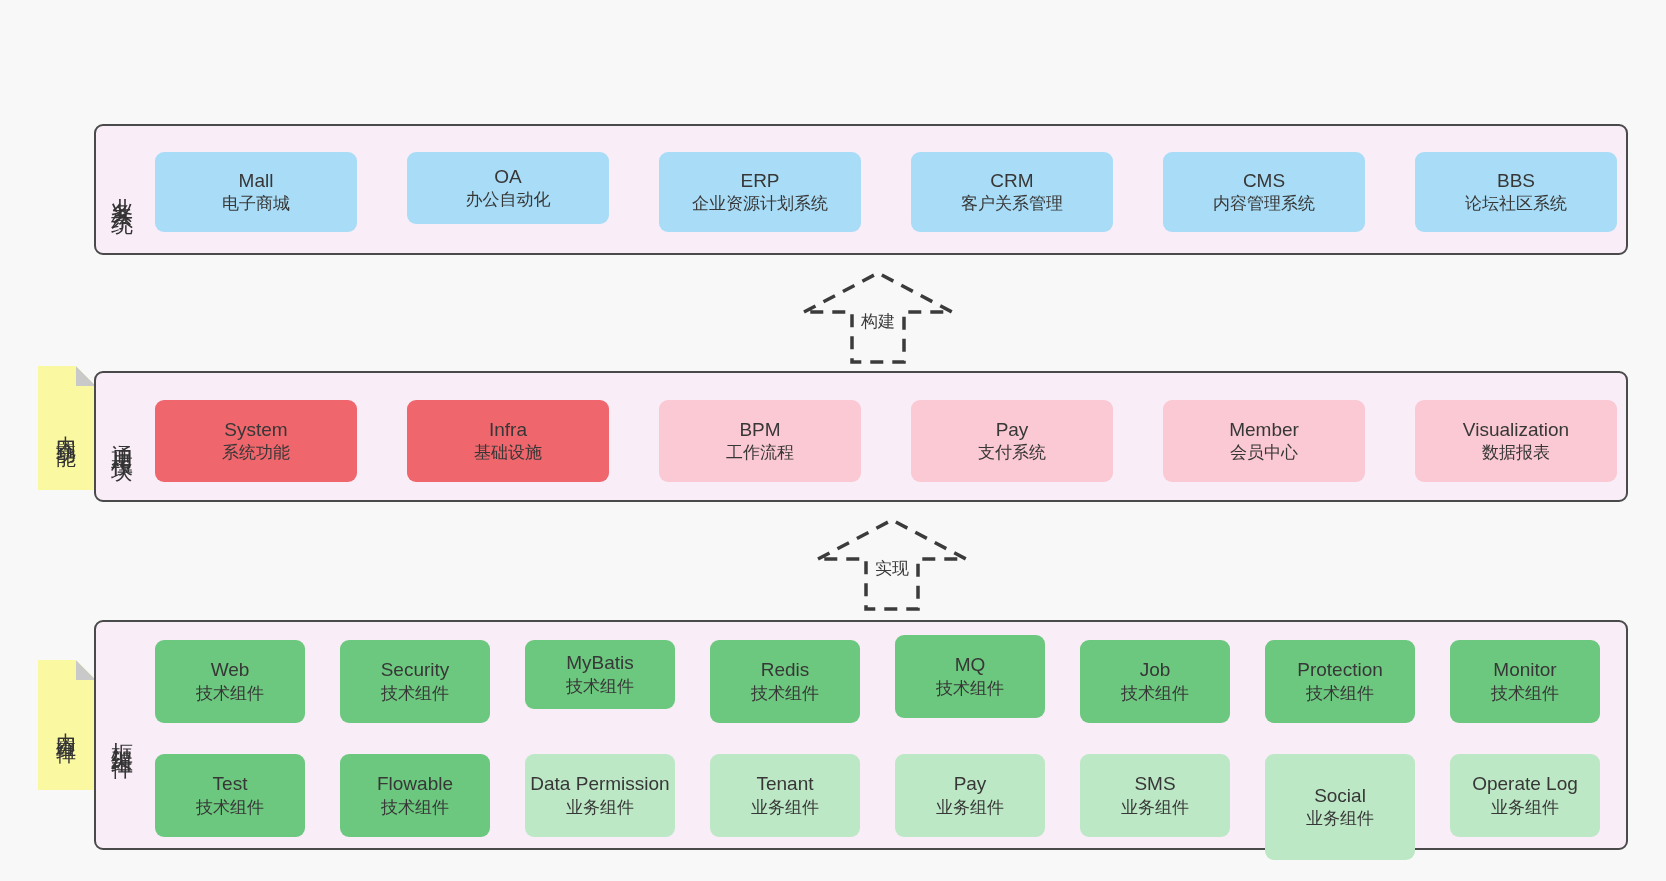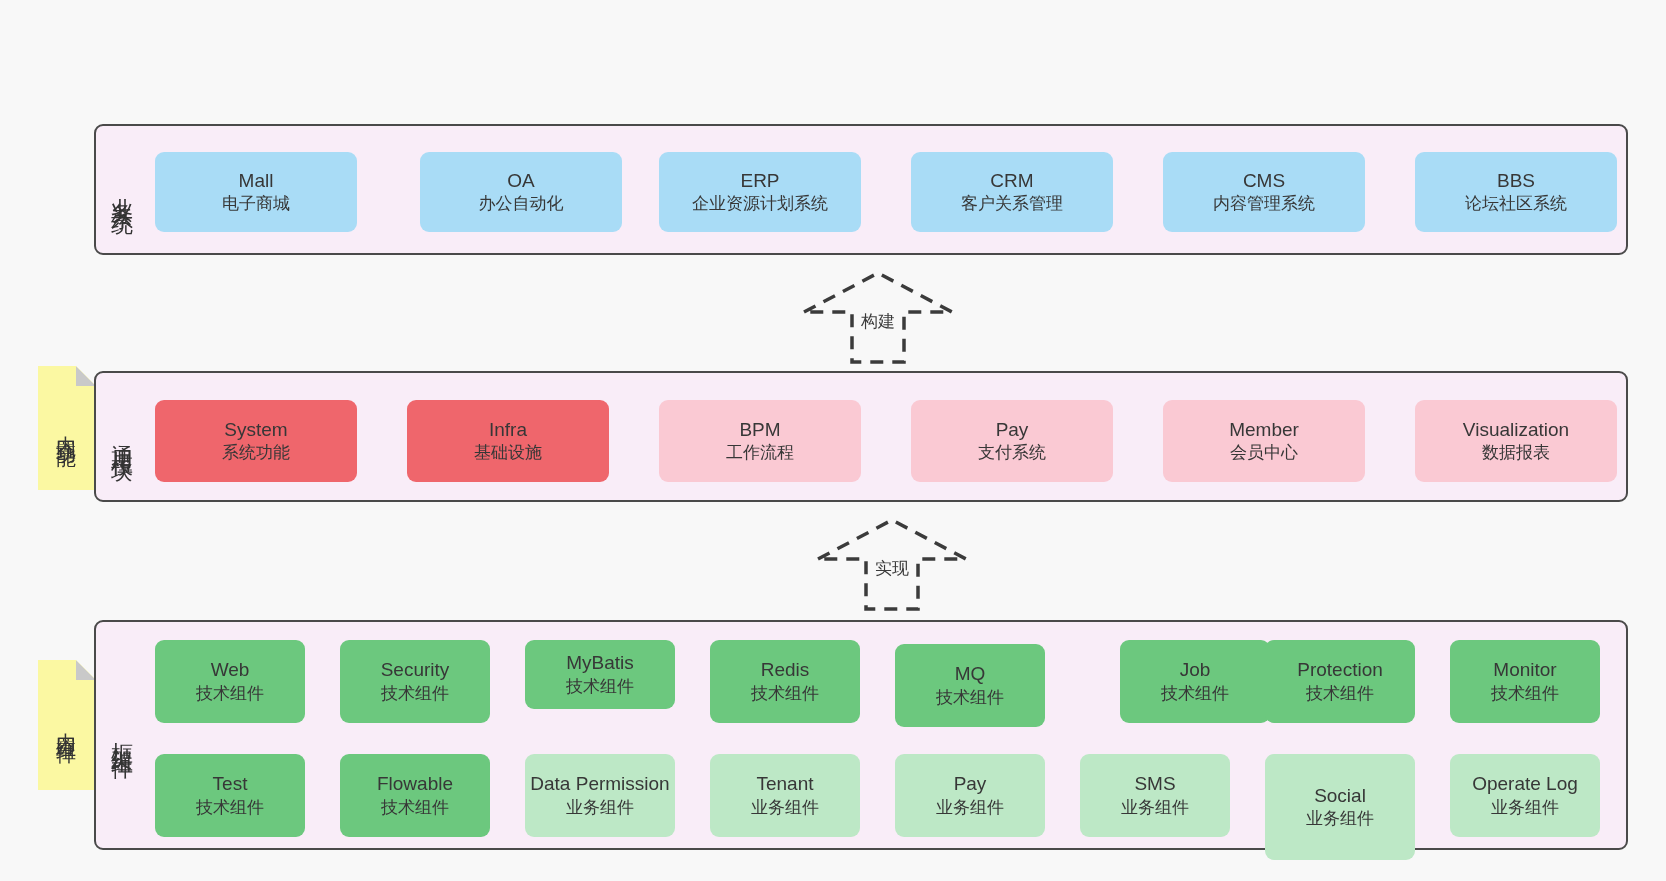--- a/index.html
+++ b/index.html
@@ -54,21 +54,21 @@
 </head>
 <body>
 
 <div class="panel" style="top:124px;height:131px;padding-left:18px;">
   <div class="vlabel">业务系统</div>
 
   <div class="box b-blue" style="left:59px;top:26px;width:202px;height:80px;">
     <span class="en">Mall</span>
     <span class="cn">电子商城</span>
   </div>
-  <div class="box b-blue" style="left:324px;top:26px;width:202px;height:80px;">
+  <div class="box b-blue" style="left:311px;top:26px;width:202px;height:72px;">
     <span class="en">OA</span>
     <span class="cn">办公自动化</span>
   </div>
   <div class="box b-blue" style="left:563px;top:26px;width:202px;height:80px;">
     <span class="en">ERP</span>
     <span class="cn">企业资源计划系统</span>
   </div>
   <div class="box b-blue" style="left:815px;top:26px;width:202px;height:80px;">
     <span class="en">CRM</span>
     <span class="cn">客户关系管理</span>
@@ -144,25 +144,25 @@
     <span class="cn">技术组件</span>
   </div>
   <div class="box b-gd" style="left:429px;top:18px;width:150px;height:69px;">
     <span class="en">MyBatis</span>
     <span class="cn">技术组件</span>
   </div>
   <div class="box b-gd" style="left:614px;top:18px;width:150px;height:83px;">
     <span class="en">Redis</span>
     <span class="cn">技术组件</span>
   </div>
-  <div class="box b-gd" style="left:799px;top:22px;width:150px;height:83px;">
+  <div class="box b-gd" style="left:799px;top:13px;width:150px;height:83px;">
     <span class="en">MQ</span>
     <span class="cn">技术组件</span>
   </div>
-  <div class="box b-gd" style="left:1024px;top:18px;width:150px;height:83px;">
+  <div class="box b-gd" style="left:984px;top:18px;width:150px;height:83px;">
     <span class="en">Job</span>
     <span class="cn">技术组件</span>
   </div>
   <div class="box b-gd" style="left:1169px;top:18px;width:150px;height:83px;">
     <span class="en">Protection</span>
     <span class="cn">技术组件</span>
   </div>
   <div class="box b-gd" style="left:1354px;top:18px;width:150px;height:83px;">
     <span class="en">Monitor</span>
     <span class="cn">技术组件</span>

